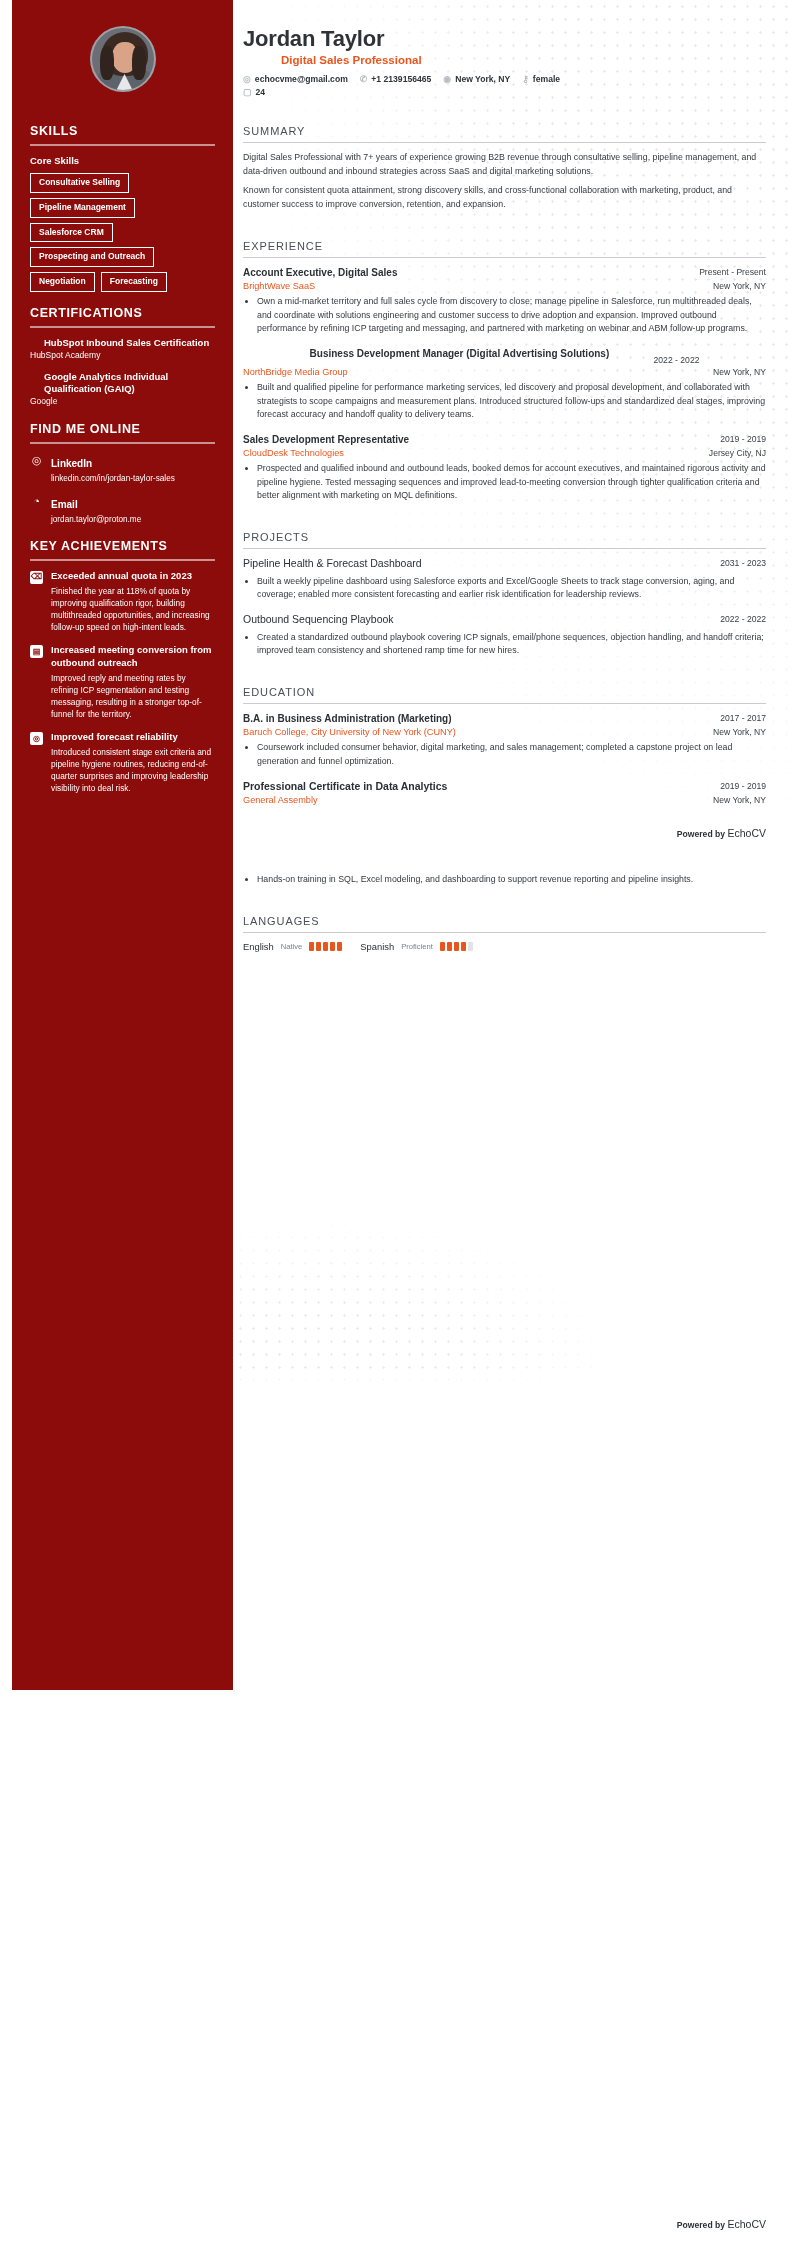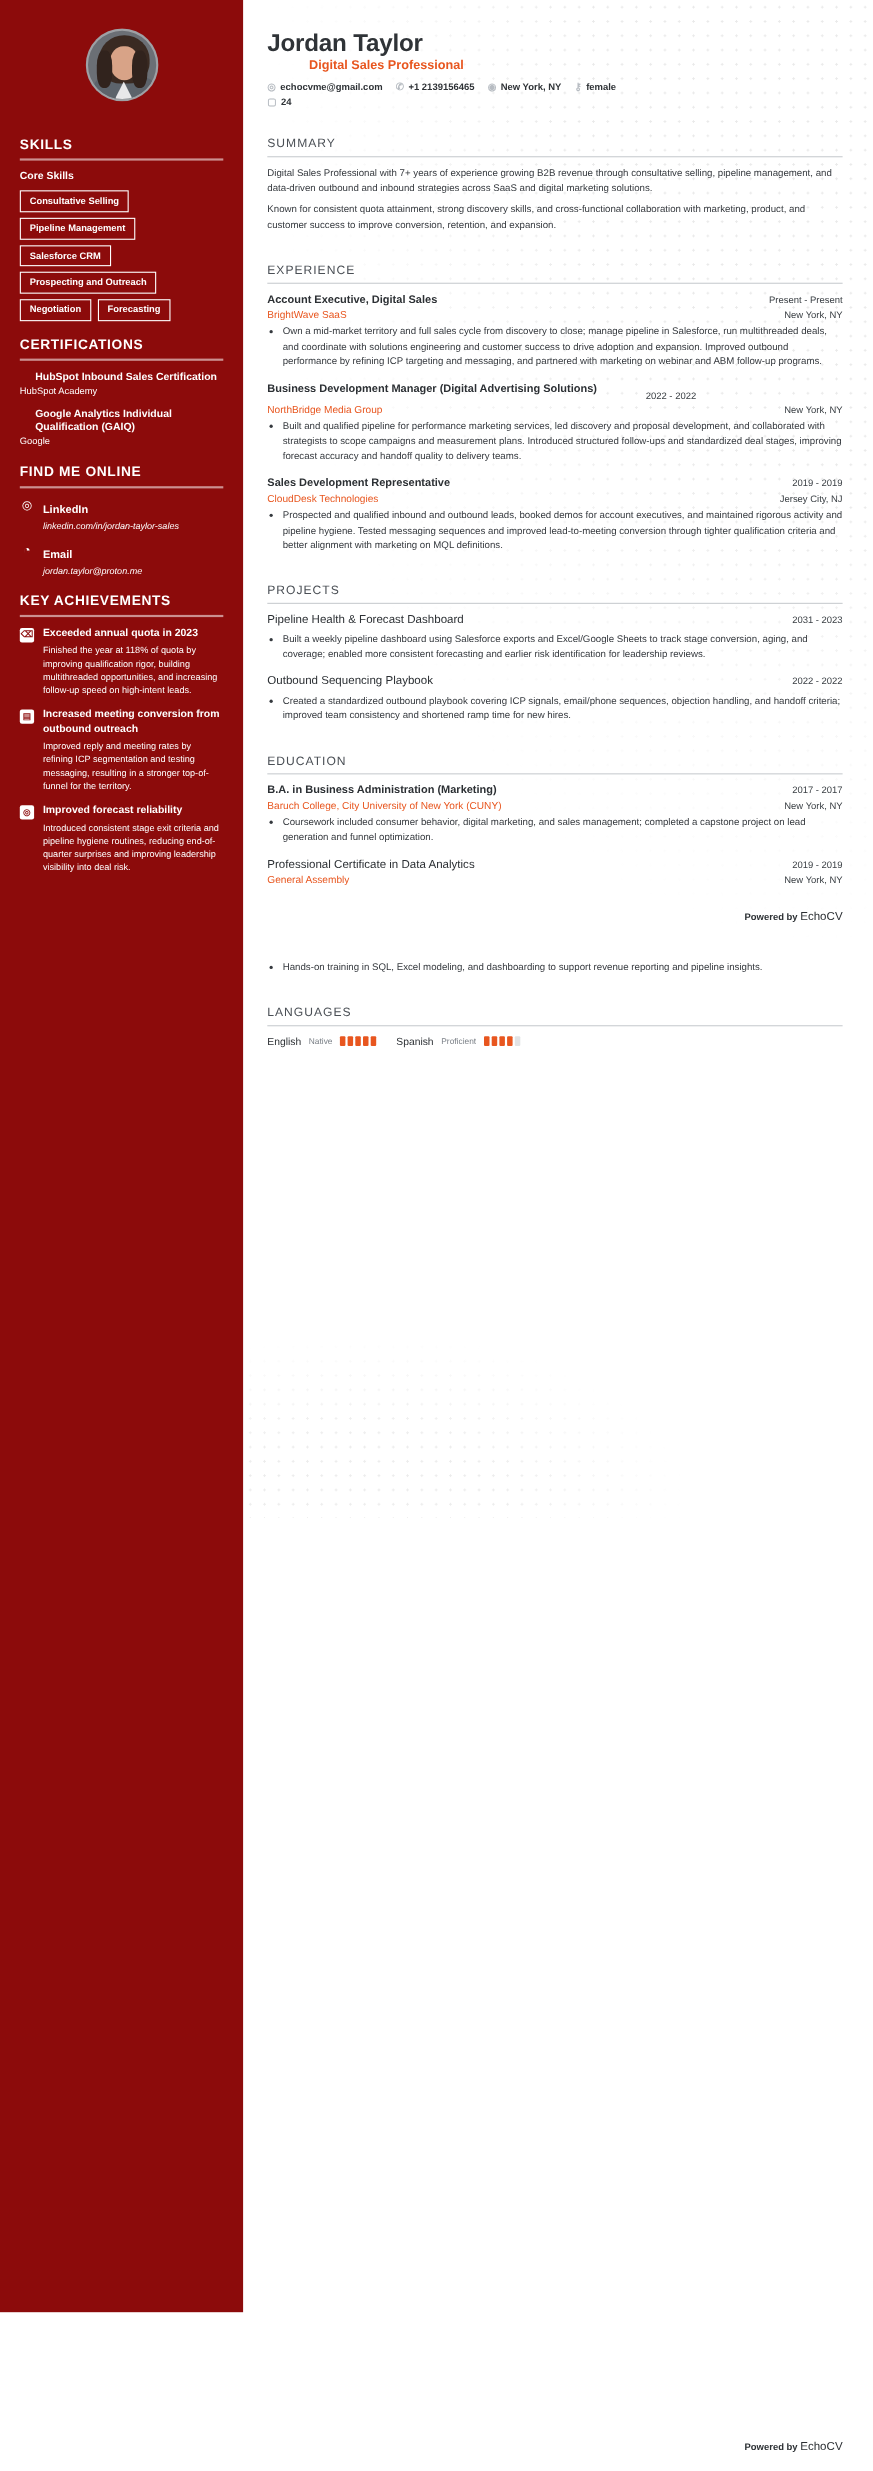--- a/index.html
+++ b/index.html
@@ -39,23 +39,23 @@
     opacity: .5;
     background-image: radial-gradient(circle, #d9d9d9 1px, transparent 1.2px);
     background-size: 13px 13px;
     -webkit-mask-image: radial-gradient(ellipse 70% 90% at 20% 95%, #000 0%, #000 30%, transparent 72%);
     mask-image: radial-gradient(ellipse 70% 90% at 20% 95%, #000 0%, #000 30%, transparent 72%);
   }
 
   
   .sidebar {
     position: absolute;
-    top: 0; left: 0;
+    top: 0; left: 12px;
     width: 221px;
-    height: 2102px;
+    height: 1690px;
     background: #8C0B0B;
     color: #ffffff;
     padding: 0 18px;
   }
   .avatar-wrap {
     display: flex;
     justify-content: center;
     padding-top: 26px;
     padding-bottom: 18px;
   }
@@ -163,21 +163,20 @@
   .online-label {
     font-size: 10px;
     font-weight: bold;
     line-height: 1.25;
   }
   .online-value {
     font-size: 8.2px;
     line-height: 1.35;
     margin-top: 2px;
     word-break: break-all;
-    font-style: italic;
   }
   .ach-item {
     display: flex;
     gap: 8px;
     margin-bottom: 11px;
   }
   .ach-ico {
     width: 13px; height: 13px;
     flex: 0 0 13px;
     margin-top: 1px;
@@ -260,21 +259,21 @@
   .summary-p {
     font-size: 8.8px;
     color: #35393e;
     line-height: 1.58;
     margin-bottom: 5px;
   }
   .entry { margin-bottom: 11px; }
   .entry-row1 {
     display: flex;
     align-items: flex-start;
-    justify-content: flex-start;
+    justify-content: center;
     gap: 14px;
   }
   .entry-title {
     font-size: 10px;
     font-weight: bold;
     color: #2c3034;
     line-height: 1.32;
     flex: 1 1 auto;
   }
   .entry-date {
@@ -587,21 +586,21 @@
           <span class="entry-org">Baruch College, City University of New York (CUNY)</span>
           <span class="entry-loc">New York, NY</span>
         </div>
         <ul class="bullets">
           <li>Coursework included consumer behavior, digital marketing, and sales management; completed a capstone project on lead generation and funnel optimization.</li>
         </ul>
       </div>
 
       <div class="entry">
         <div class="entry-row1">
-          <span class="entry-title" style="font-weight:normal;font-size:10.5px">Professional Certificate in Data Analytics</span>
+          <span class="entry-title" style="font-weight:bold;font-size:10.5px">Professional Certificate in Data Analytics</span>
           <span class="entry-date">2019 - 2019</span>
         </div>
         <div class="entry-row2">
           <span class="entry-org">General Assembly</span>
           <span class="entry-loc">New York, NY</span>
         </div>
       </div>
     </section>
 
     <div class="powered">

